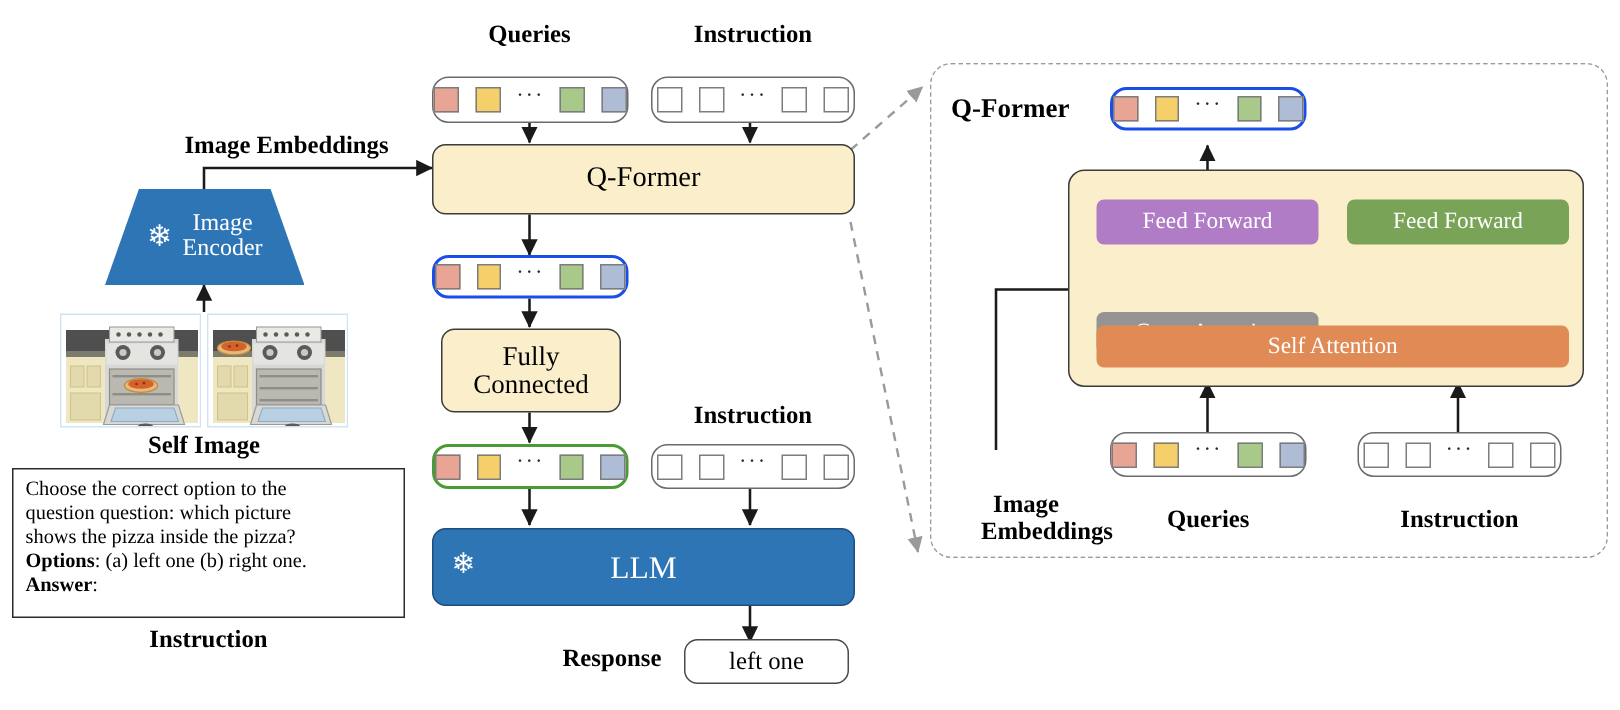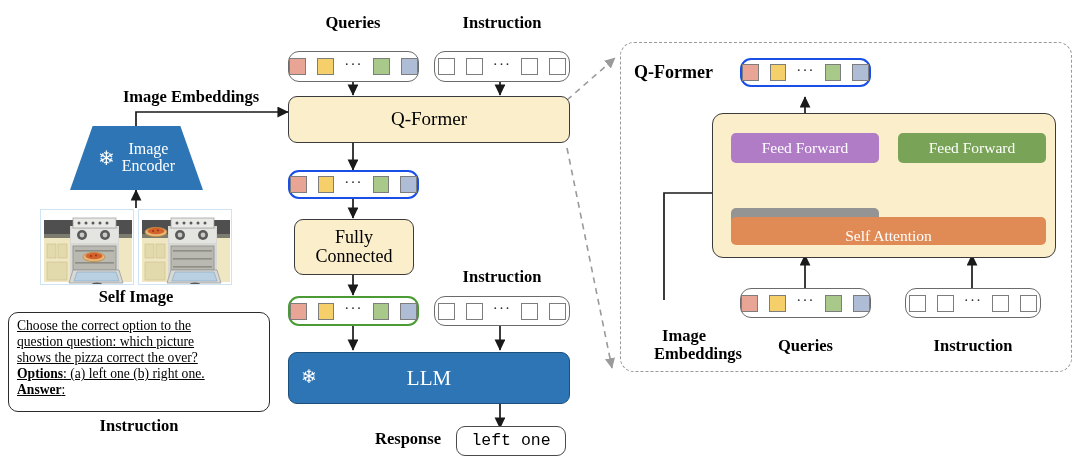--- a/index.html
+++ b/index.html
@@ -34,36 +34,36 @@
   .blue-box{background:#2e75b6;color:#fff;border-color:#1f5party;}
   .blue-box{border-color:#1c4f7c;}
   .plain{background:#fff;}
 
   
   .bar{border-radius:5px;display:flex;align-items:center;justify-content:center;
        color:#fff;font-family:"Liberation Serif",serif;white-space:nowrap;}
   .bar-purple{background:#b07cc6;}
   .bar-green{background:#79a457;}
   .bar-gray{background:#949494;margin-top:27px;}
-  .bar-orange{background:#e08b55;align-items:flex-end;}
+  .bar-orange{background:#e08b55;}
 
   
   .dashed{border:1.7px dashed #9a9a9a;border-radius:14px;background:transparent;}
 
   
   .trap{background:#2e75b6;
         clip-path:polygon(17% 0%, 83% 0%, 100% 100%, 0% 100%);
         display:flex;align-items:center;justify-content:center;}
   .trap-inner{display:flex;align-items:center;gap:7px;
               color:#fff;font-family:"Liberation Serif",serif;}
 
   
-  .instr-box{border:1.8px solid #2b2b2b;border-radius:10px;background:#fff;
+  .instr-box{border:1.8px solid #2b2b2b;border-radius:0;background:#fff;
              padding:5px 8px 6px 8px;font-size:13.6px;line-height:1.18;
-             font-family:"Liberation Serif",serif;text-align:left;text-decoration:underline;}
+             font-family:"Liberation Serif",serif;text-align:left;}
 
   
   .thumb{border:1px solid #cfe4f2;background:#fff;overflow:hidden;}
 
   svg{display:block;overflow:visible;}
   .arrowline{stroke:#1a1a1a;stroke-width:1.7;fill:none;}
 </style>
 </head>
 <body>
 
@@ -212,21 +212,21 @@
       <path d="M36,62 L75,62 L78,71 L33,71 z" fill="#b9d0e3" stroke="#8fa9bd" stroke-width="0.7"></path>
       <ellipse cx="56" cy="74" rx="5" ry="1.6" fill="#5a5a5a"></ellipse>
     </svg>
   </div>
 
   <div class="abs lbl" style="left:40px;top:288px;width:192px;font-size:16.5px;">Self Image</div>
 
   <div class="abs instr-box" style="left:8px;top:312px;width:262px;height:100px;">
     <div>Choose the correct option to the</div>
     <div>question question: which picture</div>
-    <div>shows the pizza correct the over?</div>
+    <div>shows the pizza inside the pizza?</div>
     <div>
       <b>Options</b><span>: (a) left one (b) right one.</span>
     </div>
     <div>
       <b>Answer</b><span>:</span>
     </div>
   </div>
 
   <div class="abs lbl" style="left:8px;top:417px;width:262px;font-size:16.5px;">Instruction</div>
 
@@ -306,21 +306,21 @@
   </div>
 
   <div class="abs box blue-box" style="left:288px;top:352px;width:282px;height:52px;position:absolute;">
     <span class="abs" style="left:12px;top:14px;font-size:19px;color:#fff;line-height:1;">❄</span>
     <span style="font-size:21px;color:#fff;">LLM</span>
   </div>
 
   <div class="abs lbl" style="left:358px;top:430px;width:100px;font-size:16.5px;">Response</div>
 
   <div class="abs box plain" style="left:456px;top:426px;width:110px;height:30px;border-width:1.6px;border-color:#4a4a4a;">
-    <span style="font-size:16.5px;font-family:Liberation Mono, monospace;">left one</span>
+    <span style="font-size:16.5px;">left one</span>
   </div>
 
   <div class="abs dashed" style="left:620px;top:42px;width:452px;height:330px;"></div>
 
   <div class="abs lbl" style="left:634px;top:62px;width:116px;font-size:18px;text-align:left;">Q-Former</div>
 
   <div class="abs strip blue" style="left:740px;top:58px;width:131px;height:29px;">
     <span class="tok" style="background:#e8a494;"></span>
     <span class="gap"></span>
     <span class="tok" style="background:#f5d06a;"></span>

